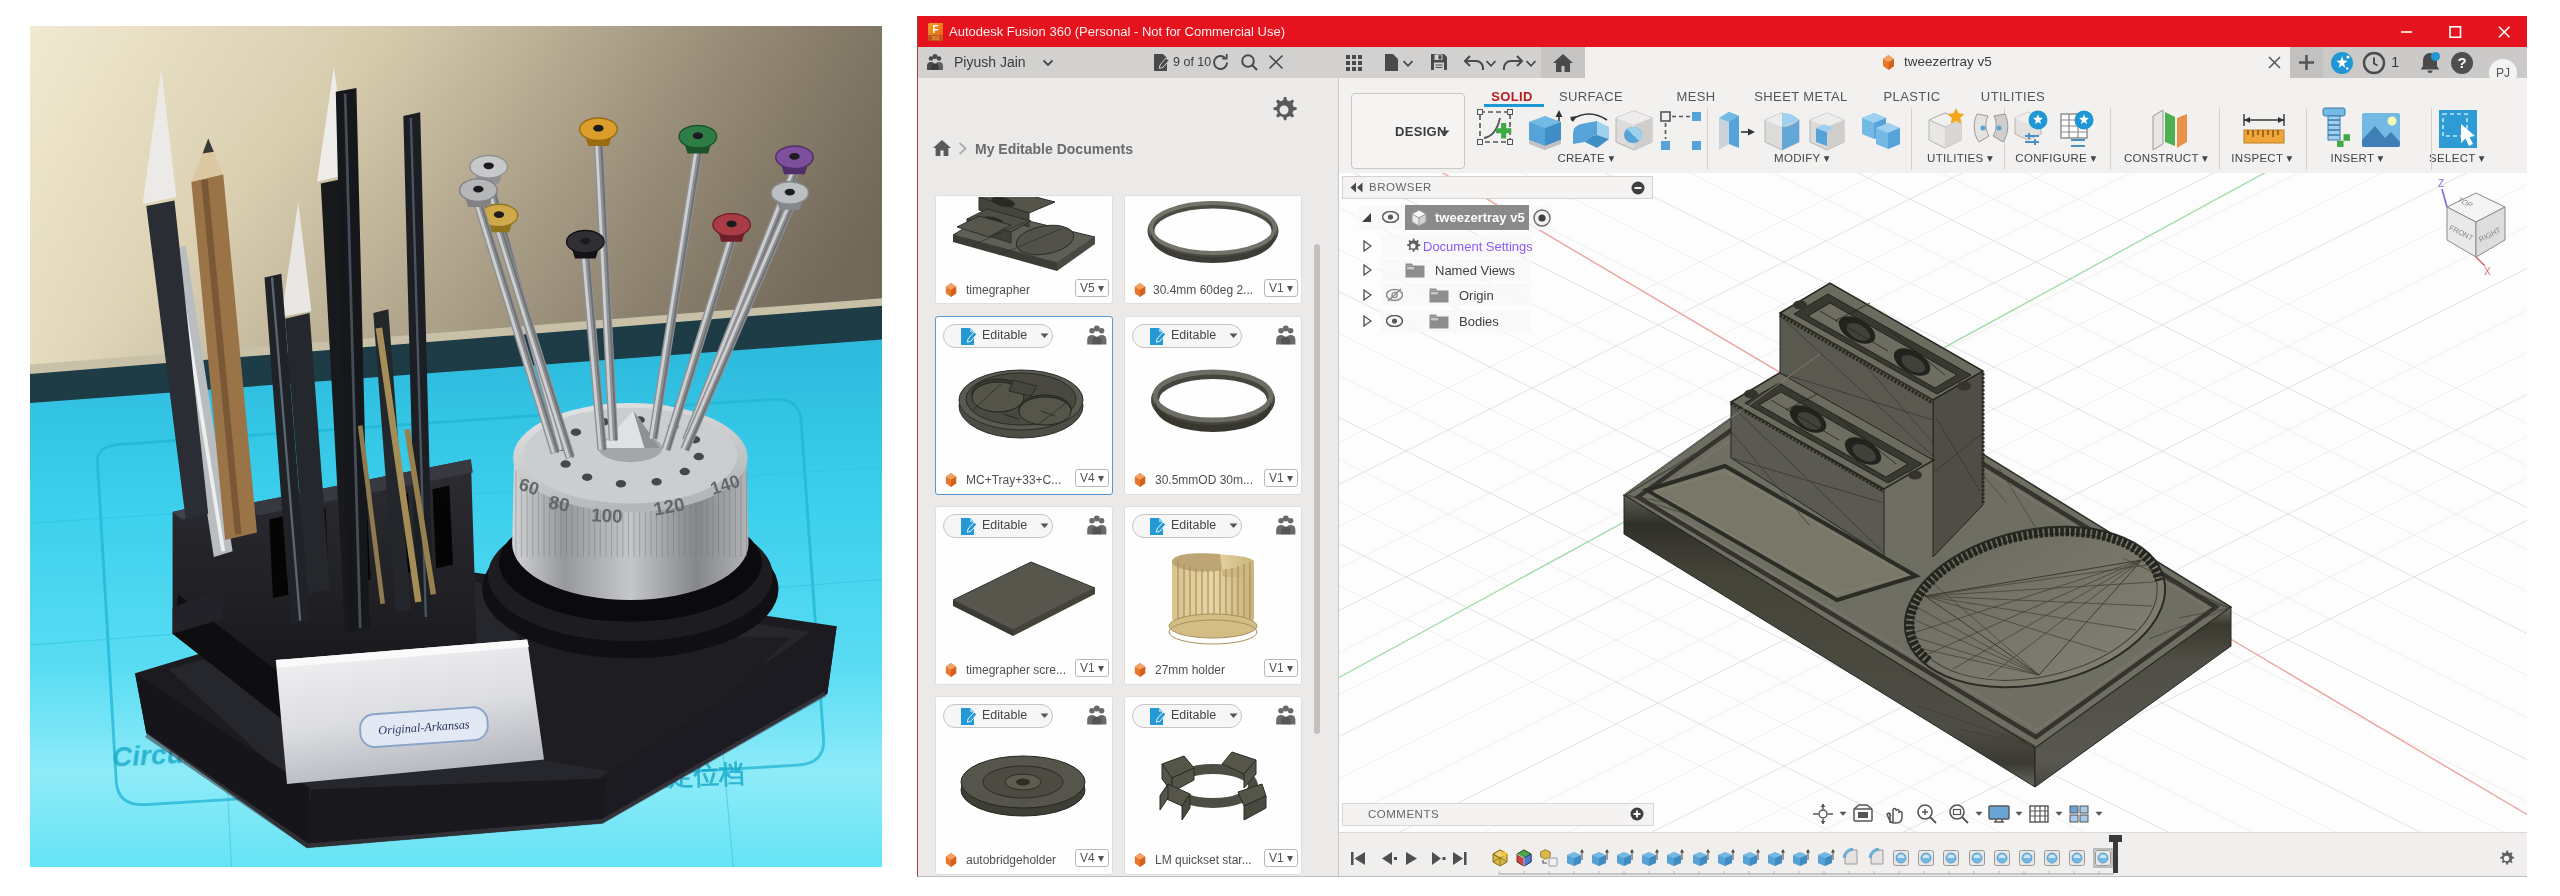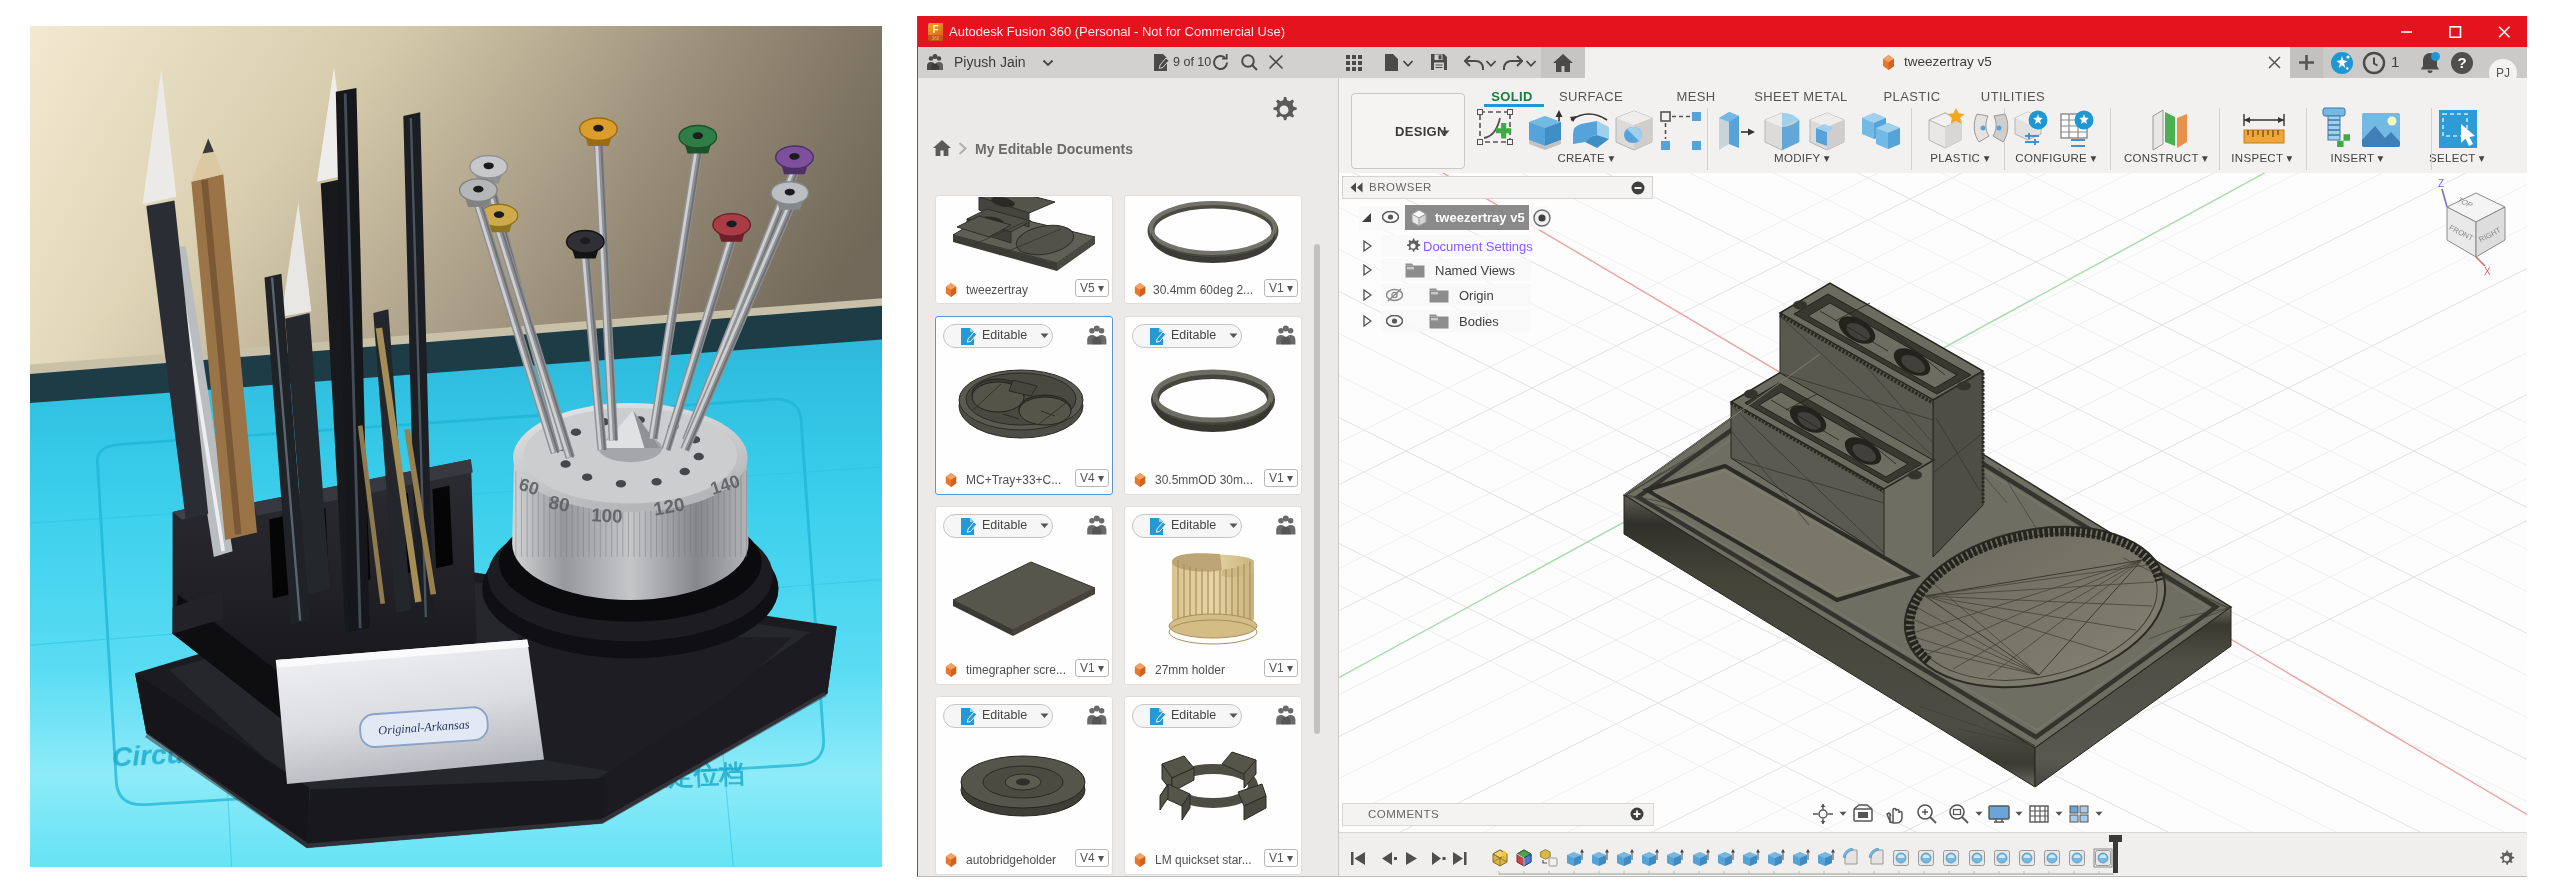--- a/index.html
+++ b/index.html
@@ -452,21 +452,21 @@
       <ellipse cx="81" cy="34" rx="62" ry="26" fill="none" stroke="#4b4a43" stroke-width="7"></ellipse>
       <ellipse cx="81" cy="31" rx="62" ry="25" fill="none" stroke="#74736a" stroke-width="4"></ellipse>
       <path d="M19 34 a62 26 0 0 0 124 0 l0 6 a62 26 0 0 1 -124 0 z" fill="#3c3b35"></path>
     </svg>
 
     <svg class="abs" style="left:25px;top:204px" width="16" height="16" viewBox="0 0 17 17">
       <path d="M3 5 L8.5 1 L14 5 L14 12 L8.5 16 L3 12 Z" fill="#e8772e"></path>
         <path d="M3 5 L8.5 8.2 L14 5 L8.5 1 Z" fill="#f4a264"></path>
         <path d="M8.5 8.2 L14 5 L14 12 L8.5 16 Z" fill="#d4601e"></path>
     </svg>
-    <span class="cname" style="left:48px;top:205px;">tweezertray</span>
+    <span class="cname" style="left:48px;top:205px;">timegrapher</span>
     <div class="vbox" style="left:157px;top:201px;">V5 ▾</div>
     <svg class="abs" style="left:214px;top:204px" width="16" height="16" viewBox="0 0 17 17">
       <path d="M3 5 L8.5 1 L14 5 L14 12 L8.5 16 L3 12 Z" fill="#e8772e"></path>
         <path d="M3 5 L8.5 8.2 L14 5 L8.5 1 Z" fill="#f4a264"></path>
         <path d="M8.5 8.2 L14 5 L14 12 L8.5 16 Z" fill="#d4601e"></path>
     </svg>
     <span class="cname" style="left:235px;top:205px;">30.4mm 60deg 2...</span>
     <div class="vbox" style="left:346px;top:201px;">V1 ▾</div>
 
     <div class="card" style="left:17px;top:238px;height:179px;border:1px solid #5a96d2;"></div>
@@ -700,30 +700,30 @@
     <div class="vbox" style="left:346px;top:771px;">V1 ▾</div>
 
     <div class="abs" style="left:396px;top:166px;width:6px;height:490px;background:#c2c1c0;border-radius:3px;"></div>
   </div>
   <div id="ribbon" class="abs">
     <div class="abs" style="left:12px;top:15px;width:114px;height:76px;border:1px solid #c9c8c7;border-radius:4px;background:#f5f4f3;"></div>
     <span class="abs" style="left:56px;top:46px;font-size:13px;font-weight:bold;color:#3a3a3a;letter-spacing:0.3px;">DESIGN</span>
     <svg class="abs" style="left:102px;top:52px" width="9" height="6" viewBox="0 0 9 6">
         <path d="M0.5 0.5 L4.5 5 L8.5 0.5" fill="#444"></path>
       </svg>
-    <span class="rtab" style="left:173px;transform:translateX(-50%);color:#15803d;font-weight:bold;">SOLID</span>
+    <span class="rtab" style="left:173px;transform:translateX(-50%);color:#b91c1c;font-weight:bold;">SOLID</span>
     <div class="abs" style="left:145px;top:26px;width:60px;height:3px;background:#1f97d4;"></div>
     <span class="rtab" style="left:252px;transform:translateX(-50%);">SURFACE</span>
     <span class="rtab" style="left:357px;transform:translateX(-50%);">MESH</span>
     <span class="rtab" style="left:462px;transform:translateX(-50%);">SHEET METAL</span>
     <span class="rtab" style="left:573px;transform:translateX(-50%);">PLASTIC</span>
     <span class="rtab" style="left:674px;transform:translateX(-50%);">UTILITIES</span>
     <span class="rlabel" style="left:247px;transform:translateX(-50%);">CREATE ▾</span>
     <span class="rlabel" style="left:463px;transform:translateX(-50%);">MODIFY ▾</span>
-    <span class="rlabel" style="left:621px;transform:translateX(-50%);">PLASTIC ▾</span>
+    <span class="rlabel" style="left:621px;transform:translateX(-50%);">UTILITIES ▾</span>
     <span class="rlabel" style="left:717px;transform:translateX(-50%);">CONFIGURE ▾</span>
     <span class="rlabel" style="left:827px;transform:translateX(-50%);">CONSTRUCT ▾</span>
     <span class="rlabel" style="left:923px;transform:translateX(-50%);">INSPECT ▾</span>
     <span class="rlabel" style="left:1018px;transform:translateX(-50%);">INSERT ▾</span>
     <span class="rlabel" style="left:1118px;transform:translateX(-50%);">SELECT ▾</span>
     <div class="abs" style="left:368px;top:30px;width:1px;height:62px;background:#d2d1d0;"></div>
     <div class="abs" style="left:572px;top:30px;width:1px;height:62px;background:#d2d1d0;"></div>
     <div class="abs" style="left:665px;top:30px;width:1px;height:62px;background:#d2d1d0;"></div>
     <div class="abs" style="left:771px;top:30px;width:1px;height:62px;background:#d2d1d0;"></div>
     <div class="abs" style="left:880px;top:30px;width:1px;height:62px;background:#d2d1d0;"></div>

